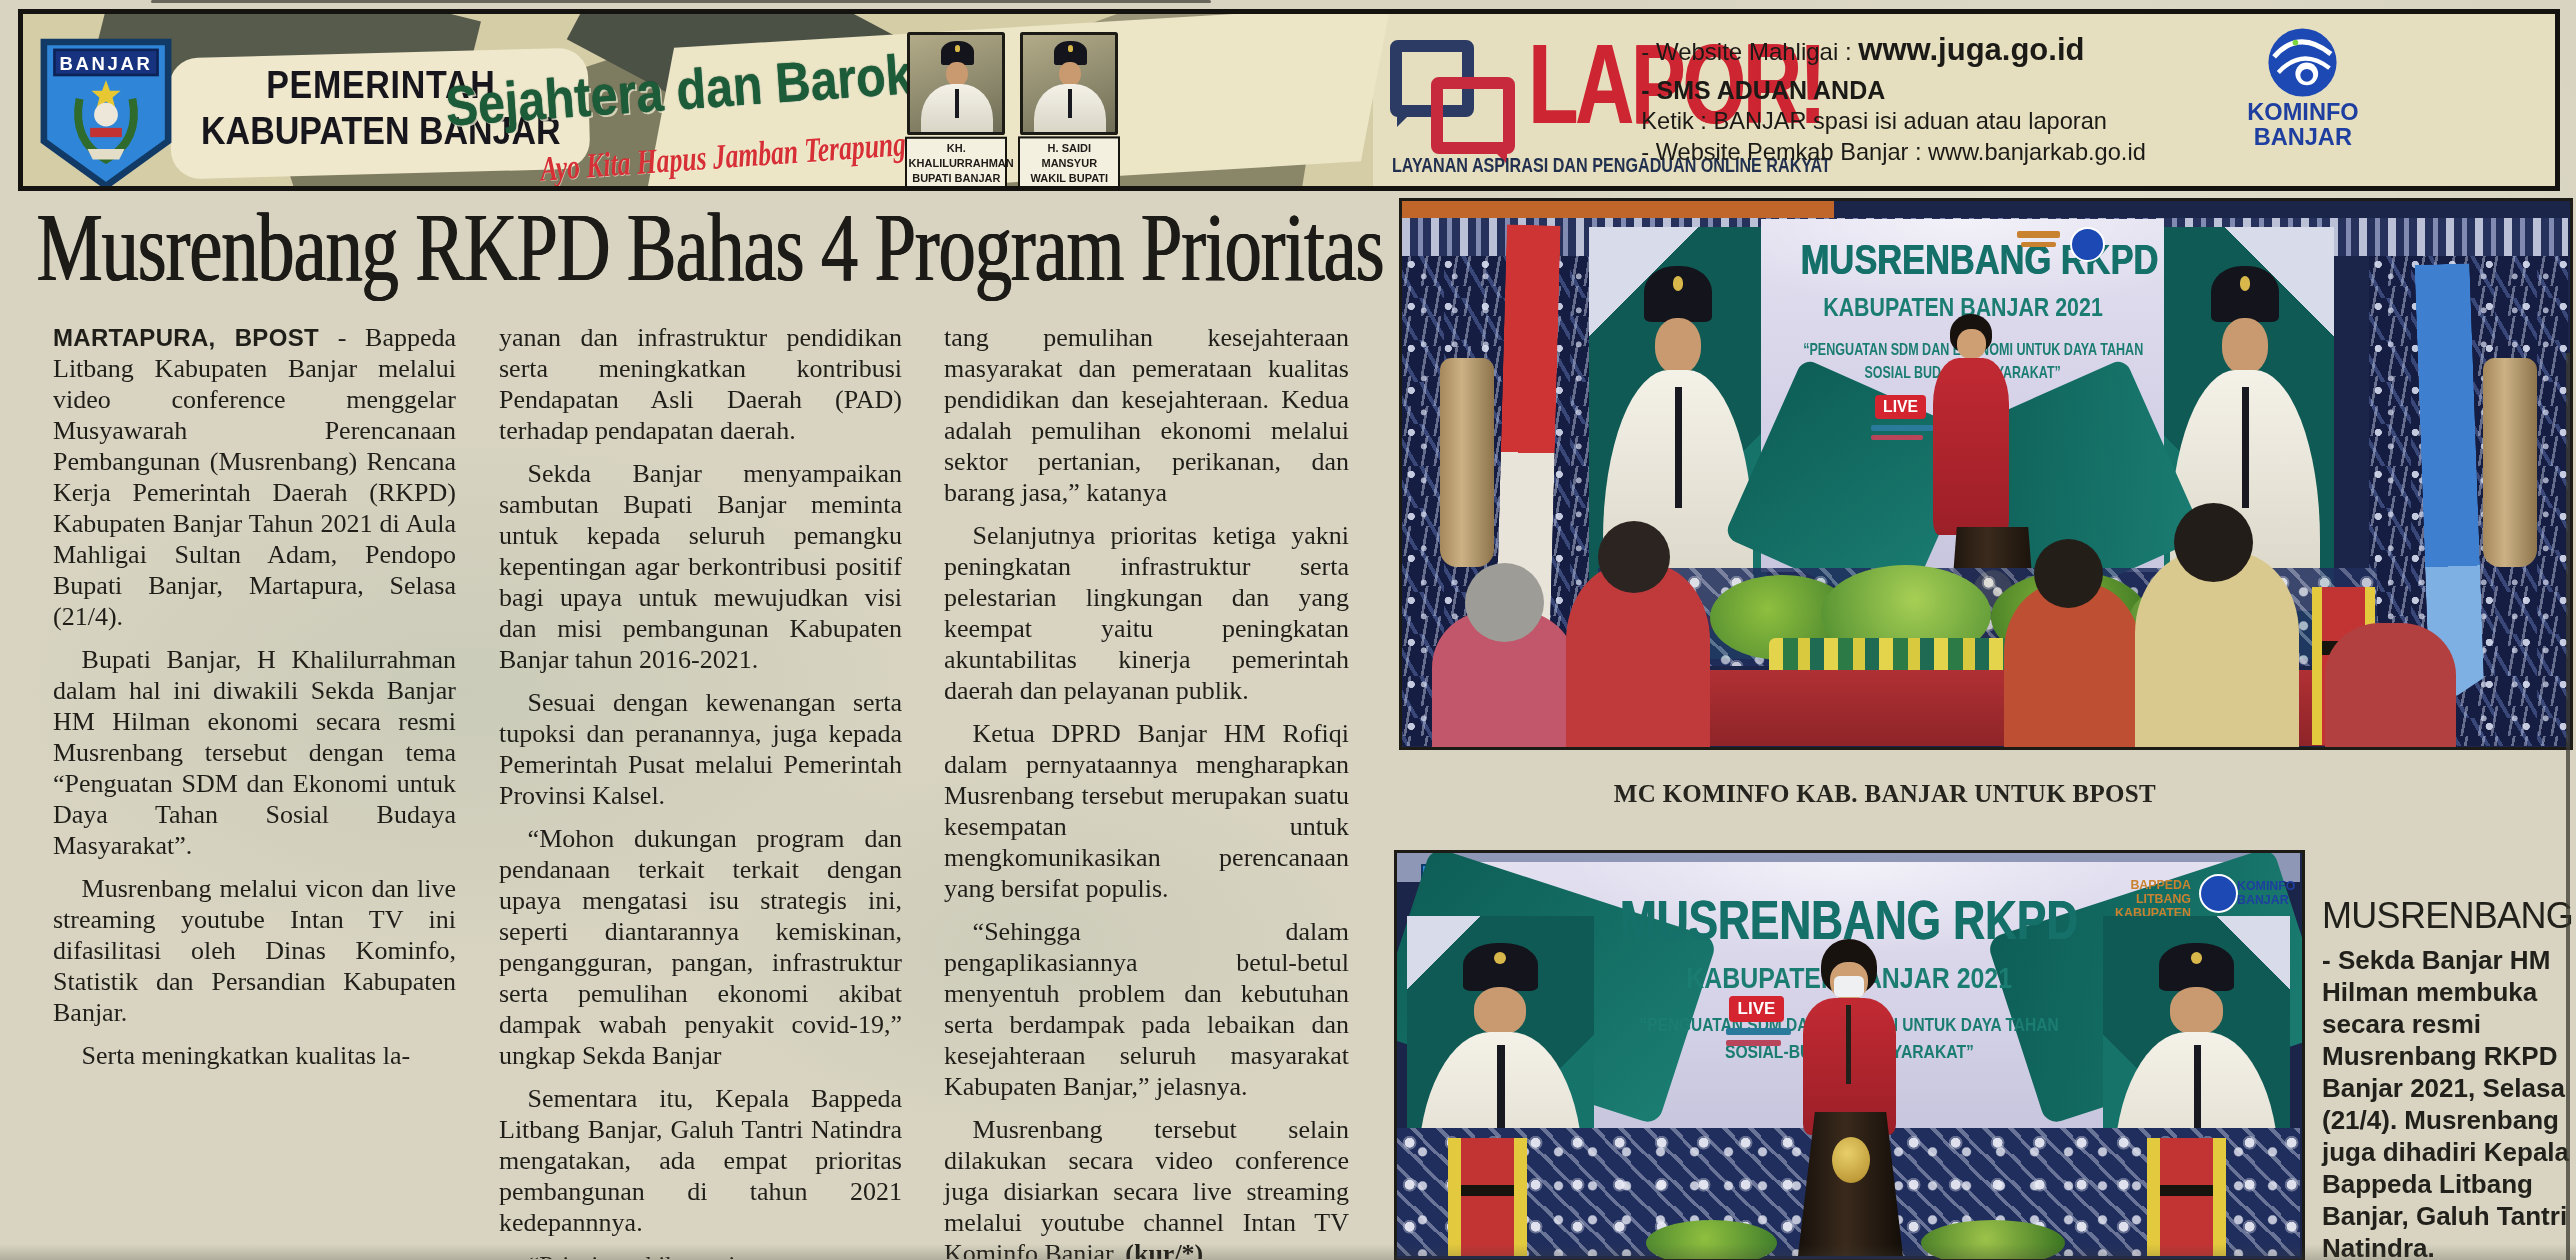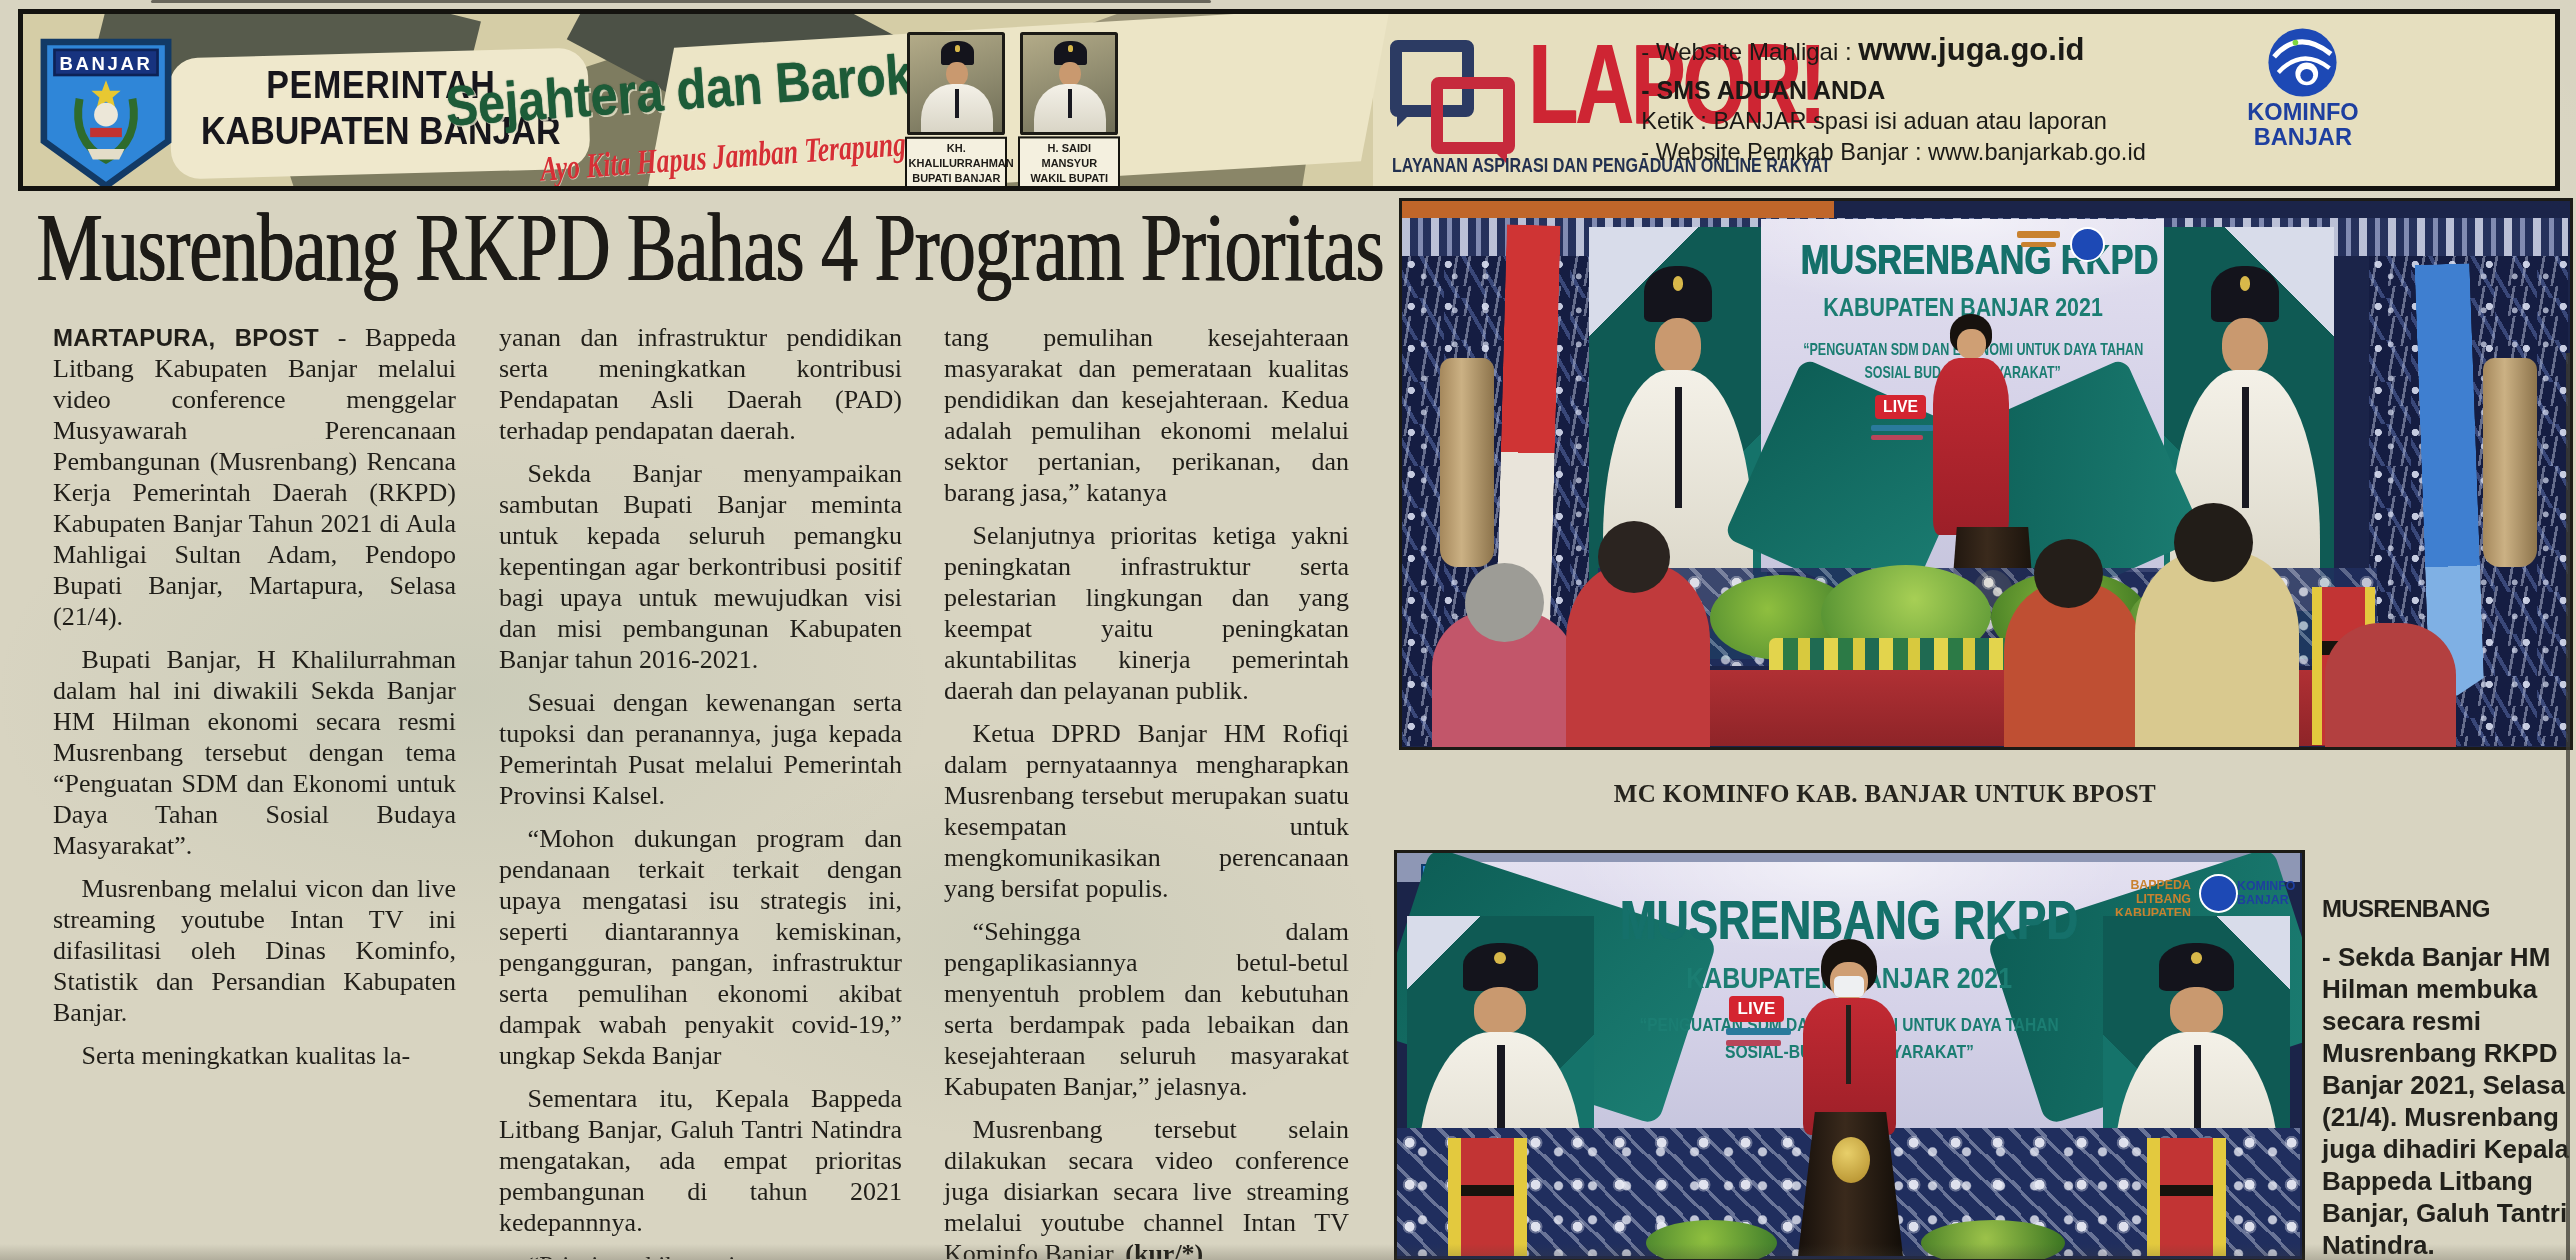--- a/index.html
+++ b/index.html
@@ -135,21 +135,21 @@
   .aud-body{border-radius:42% 42% 0 0;}
   .aud-head{border-radius:50%;}
   .pillar{background:linear-gradient(90deg,#e3c93e 0 16%,#c23434 16% 84%,#e3c93e 84% 100%);}
   .pillar .band{position:absolute;left:16%;width:68%;height:9%;background:#17130d;}
   .mini-logo-text{font-family:"Liberation Sans",sans-serif;font-weight:bold;color:#c9822f;line-height:1.15;}
   .mini-kominfo{font-family:"Liberation Sans",sans-serif;font-weight:bold;color:#1e3f9f;line-height:1.1;}
 
   .caption1{left:1407px;top:780px;width:749px;text-align:right;font-family:"Liberation Serif",serif;
     font-weight:bold;font-size:25px;color:#26241e;letter-spacing:0.3px;transform:scaleY(1.04);}
   .caption2{left:2322px;top:895px;width:250px;font-family:"Liberation Sans",sans-serif;color:#21201b;}
-  .caption2 .t{font-weight:bold;font-size:24px;letter-spacing:-0.7px;margin-bottom:18px;transform:scaleY(1.02);}
+  .caption2 .t{font-weight:normal;font-size:36px;letter-spacing:-0.7px;margin-bottom:7px;transform:scaleY(1.02);}
   .caption2 .b{font-weight:bold;font-size:26px;line-height:32px;}
 
   .woman-hair{background:#17120e;border-radius:50% 50% 40% 40%;}
   .woman-face{background:#cf9f74;border-radius:46%;}
   .woman-mask{background:#eef0f2;border-radius:5.2px;}
   .woman-body{background:linear-gradient(180deg,#c22a33,#9c1f28);border-radius:34% 34% 8% 8%/26% 26% 8% 8%;}
 </style>
 </head>
 <body>
 

